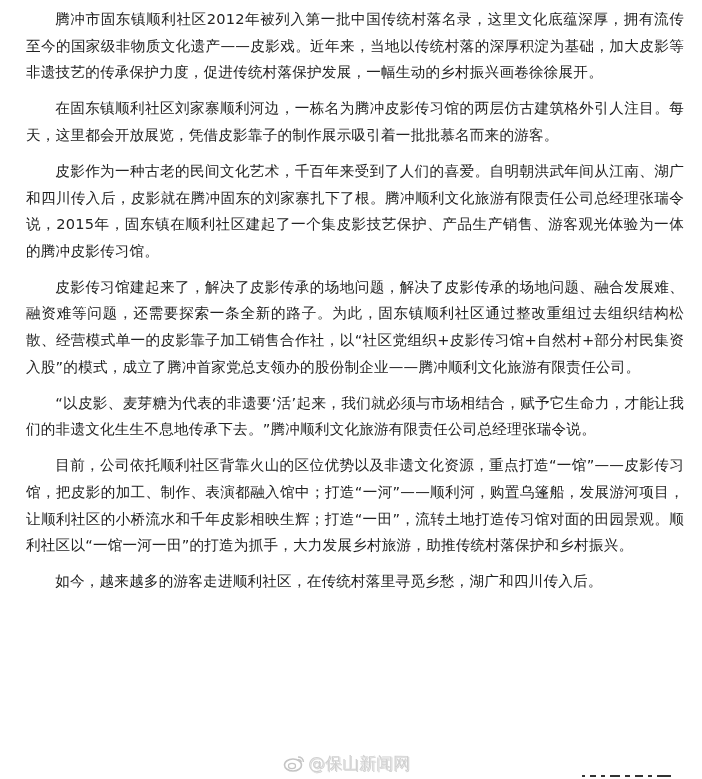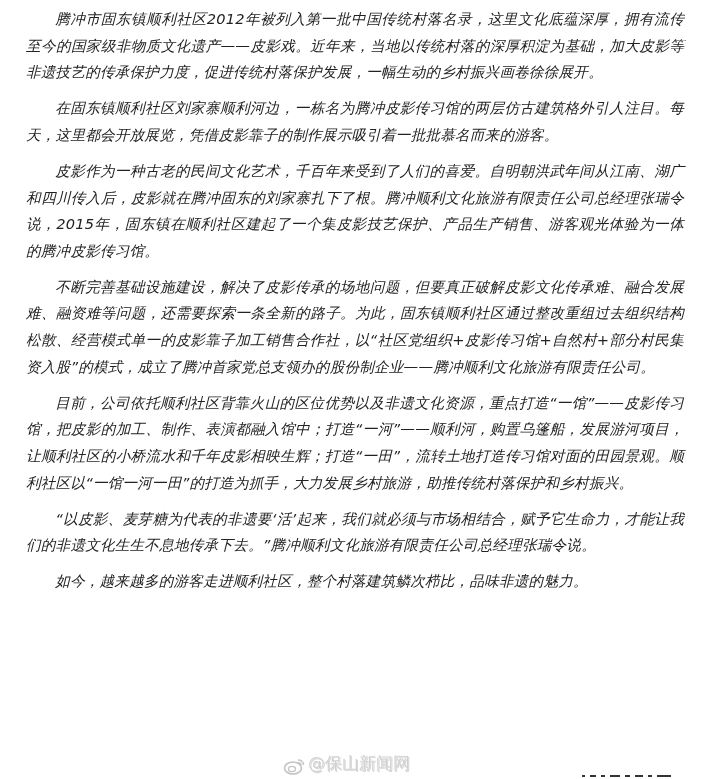--- a/index.html
+++ b/index.html
@@ -21,29 +21,28 @@
       color: #222222;
       font-family: "DejaVu Sans", "Liberation Sans", sans-serif;
       font-size: 14.6px;
       line-height: 26.6px;
       letter-spacing: 0.2px;
     }
     .article p {
       margin: 0 0 9.5px 0;
       text-indent: 2em;
       text-align: justify;
-      font-style: italic;
     }
     .watermark {
       position: absolute;
       left: 283px;
       top: 751px;
       height: 24px;
       display: flex;
-      align-items: flex-end;
+      align-items: center;
       gap: 3px;
       color: rgba(200, 200, 200, 0.85);
       font-family: "DejaVu Sans", "Liberation Sans", sans-serif;
       font-size: 17px;
       text-shadow: 0 0 1px #ffffff, 0 0 1px #ffffff, 1px 1px 0 rgba(160,160,160,0.5);
       pointer-events: none;
     }
     .watermark svg {
       width: 22px;
       height: 18px;
@@ -65,24 +64,24 @@
       vertical-align: top;
     }
   </style>
 </head>
 <body>
 
 <div class="article">
   <p>腾冲市固东镇顺利社区2012年被列入第一批中国传统村落名录，这里文化底蕴深厚，拥有流传至今的国家级非物质文化遗产——皮影戏。近年来，当地以传统村落的深厚积淀为基础，加大皮影等非遗技艺的传承保护力度，促进传统村落保护发展，一幅生动的乡村振兴画卷徐徐展开。</p>
   <p>在固东镇顺利社区刘家寨顺利河边，一栋名为腾冲皮影传习馆的两层仿古建筑格外引人注目。每天，这里都会开放展览，凭借皮影靠子的制作展示吸引着一批批慕名而来的游客。</p>
   <p>皮影作为一种古老的民间文化艺术，千百年来受到了人们的喜爱。自明朝洪武年间从江南、湖广和四川传入后，皮影就在腾冲固东的刘家寨扎下了根。腾冲顺利文化旅游有限责任公司总经理张瑞令说，2015年，固东镇在顺利社区建起了一个集皮影技艺保护、产品生产销售、游客观光体验为一体的腾冲皮影传习馆。</p>
-  <p>不断完善基础设施建设，解决了皮影传承的场地问题，但要真正破解皮影文化传承难、融合发展难、融资难等问题，还需要探索一条全新的路子。为此，固东镇顺利社区通过整改重组过去组织结构松散、经营模式单一的皮影靠子加工销售合作社，以“社区党组织+皮影传习馆+自然村+部分村民集资入股”的模式，成立了腾冲首家党总支领办的股份制企业——腾冲顺利文化旅游有限责任公司。</p>
+  <p>皮影传习馆建起来了，解决了皮影传承的场地问题，解决了皮影传承的场地问题、融合发展难、融资难等问题，还需要探索一条全新的路子。为此，固东镇顺利社区通过整改重组过去组织结构松散、经营模式单一的皮影靠子加工销售合作社，以“社区党组织+皮影传习馆+自然村+部分村民集资入股”的模式，成立了腾冲首家党总支领办的股份制企业——腾冲顺利文化旅游有限责任公司。</p>
+  <p>“以皮影、麦芽糖为代表的非遗要‘活’起来，我们就必须与市场相结合，赋予它生命力，才能让我们的非遗文化生生不息地传承下去。”腾冲顺利文化旅游有限责任公司总经理张瑞令说。</p>
   <p>目前，公司依托顺利社区背靠火山的区位优势以及非遗文化资源，重点打造“一馆”——皮影传习馆，把皮影的加工、制作、表演都融入馆中；打造“一河”——顺利河，购置乌篷船，发展游河项目，让顺利社区的小桥流水和千年皮影相映生辉；打造“一田”，流转土地打造传习馆对面的田园景观。顺利社区以“一馆一河一田”的打造为抓手，大力发展乡村旅游，助推传统村落保护和乡村振兴。</p>
-  <p>“以皮影、麦芽糖为代表的非遗要‘活’起来，我们就必须与市场相结合，赋予它生命力，才能让我们的非遗文化生生不息地传承下去。”腾冲顺利文化旅游有限责任公司总经理张瑞令说。</p>
-  <p>如今，越来越多的游客走进顺利社区，整个村落建筑鳞次栉比，品味非遗的魅力。</p>
+  <p>如今，越来越多的游客走进顺利社区，在传统村落里寻觅乡愁，湖广和四川传入后。</p>
 </div>
 
 <div class="watermark">
   <span>
     <svg viewBox="0 0 22 18" xmlns="http://www.w3.org/2000/svg">
       <ellipse cx="10" cy="11" rx="8.5" ry="6" fill="none" stroke="#c4c4c4" stroke-width="1.6"></ellipse>
       <ellipse cx="9" cy="12" rx="3.5" ry="2.6" fill="none" stroke="#c4c4c4" stroke-width="1.3"></ellipse>
       <path d="M15 3 Q20 3 20.5 8" fill="none" stroke="#c4c4c4" stroke-width="1.4"></path>
       <path d="M15 5.5 Q18 5.5 18.3 8" fill="none" stroke="#c4c4c4" stroke-width="1.2"></path>
     </svg>

